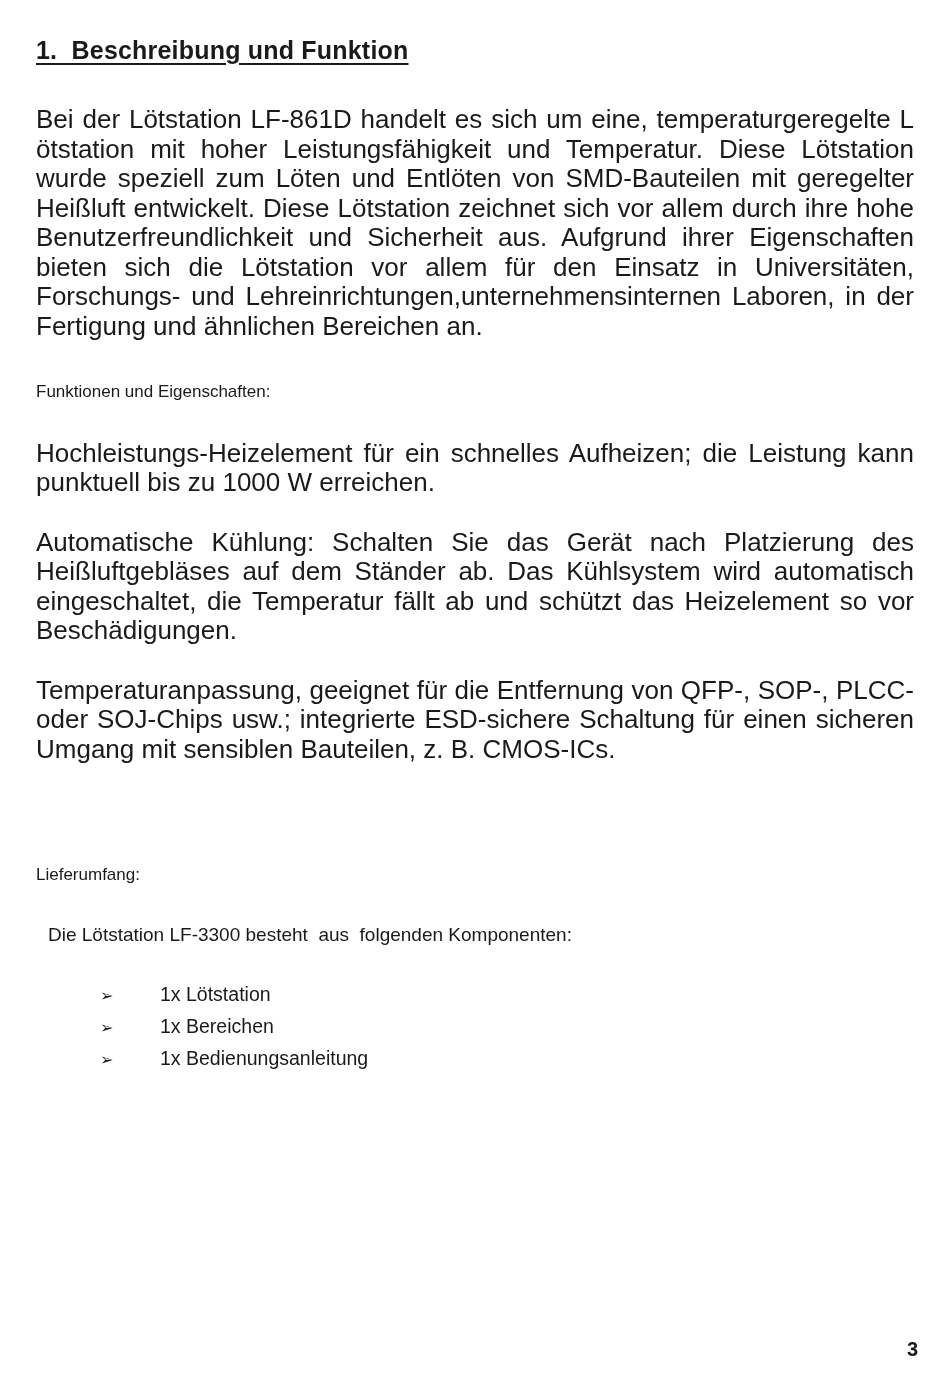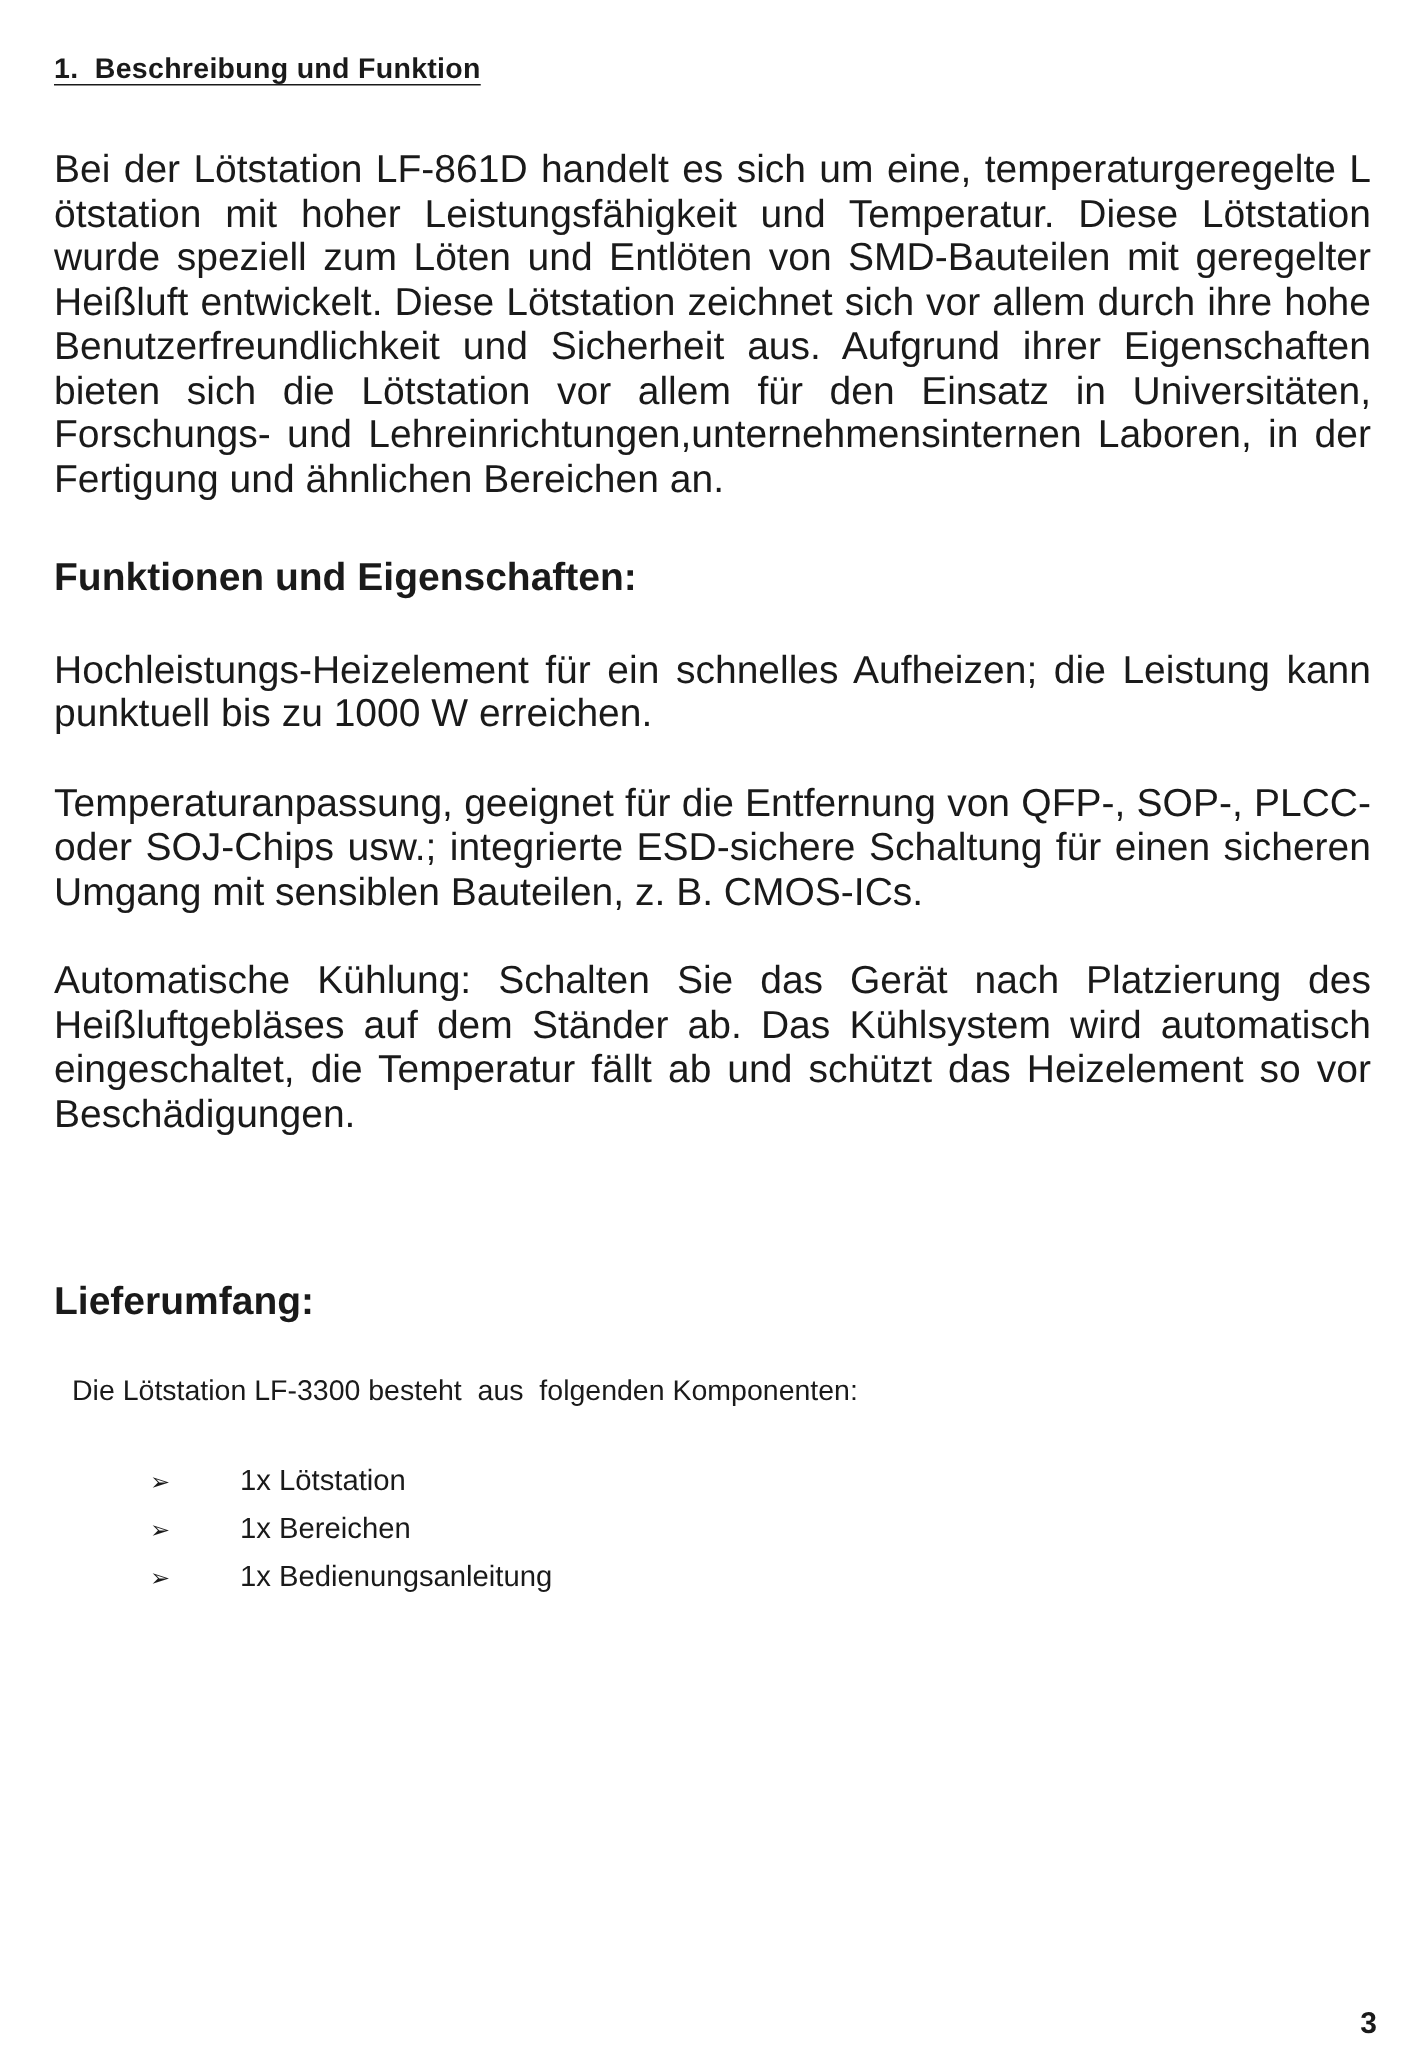--- a/index.html
+++ b/index.html
@@ -12,38 +12,38 @@
     width: 950px;
     height: 1373px;
     box-sizing: border-box;
     background: #ffffff;
     color: #1a1a1a;
     font-family: "Liberation Sans", sans-serif;
     padding: 36px 36px 0 36px;
     overflow: hidden;
   }
   .doc-heading {
-    font-size: 19px;
+    font-size: 25px;
     font-weight: bold;
     text-decoration: underline;
     text-underline-offset: 4px;
     white-space: pre-wrap;
     margin: 0 0 40px 0;
     letter-spacing: 0.2px;
   }
   .para {
     font-size: 26px;
     line-height: 29.5px;
     text-align: justify;
     margin: 0 0 30px 0;
   }
   .sub-heading {
-    font-size: 26px;
+    font-size: 17px;
     line-height: 29.5px;
-    font-weight: bold;
+    font-weight: normal;
     margin: 0 0 32px 0;
   }
   .sub-heading.features {
     margin-top: 36px;
   }
   .sub-heading.delivery {
     margin-top: 96px;
     margin-bottom: 30px;
   }
   .delivery-intro {
@@ -85,23 +85,23 @@
 
   <h1 class="doc-heading">1.  Beschreibung und Funktion</h1>
 
   <p class="para">Bei der Lötstation LF-861D handelt es sich um eine, temperaturgeregelte L ötstation mit hoher Leistungsfähigkeit und Temperatur.  Diese Lötstation wurde speziell zum Löten und Entlöten von SMD-Bauteilen mit geregelter Heißluft entwickelt. Diese Lötstation zeichnet sich vor allem durch ihre hohe Benutzerfreundlichkeit und Sicherheit aus. Aufgrund ihrer Eigenschaften bieten sich die Lötstation vor allem für den Einsatz in Universitäten, Forschungs- und Lehreinrichtungen,unternehmensinternen Laboren, in der Fertigung und ähnlichen Bereichen an.</p>
 
   <h2 class="sub-heading features">Funktionen und Eigenschaften:</h2>
 
 
   <p class="para">Hochleistungs-Heizelement für ein schnelles Aufheizen; die Leistung kann punktuell bis zu 1000 W erreichen.</p>
 
+  <p class="para">Automatische Kühlung: Schalten Sie das Gerät nach Platzierung des Heißluftgebläses auf dem Ständer ab. Das Kühlsystem wird automatisch eingeschaltet, die Temperatur fällt ab und schützt das Heizelement so vor Beschädigungen.</p>
+
   <p class="para">Temperaturanpassung, geeignet für die Entfernung von QFP-, SOP-, PLCC- oder SOJ-Chips usw.; integrierte ESD-sichere Schaltung für einen sicheren Umgang mit sensiblen Bauteilen, z. B. CMOS-ICs.</p>
-
-  <p class="para">Automatische Kühlung: Schalten Sie das Gerät nach Platzierung des Heißluftgebläses auf dem Ständer ab. Das Kühlsystem wird automatisch eingeschaltet, die Temperatur fällt ab und schützt das Heizelement so vor Beschädigungen.</p>
 
 
   <h2 class="sub-heading delivery">Lieferumfang:</h2>
 
   <p class="delivery-intro">Die Lötstation LF-3300 besteht  aus  folgenden Komponenten:</p>
 
   <ul class="component-list">
     <li>
       <span class="bullet-glyph">➢</span>
       <span>1x Lötstation</span>

